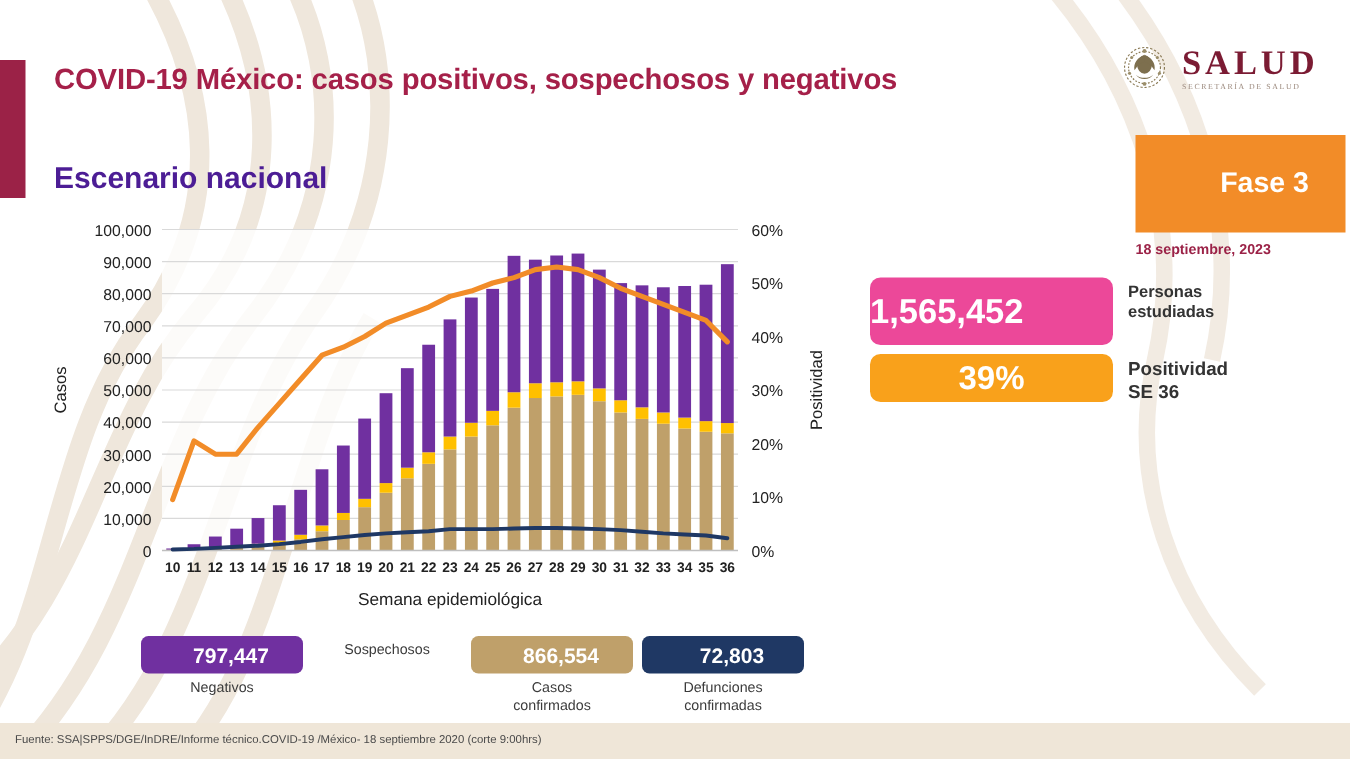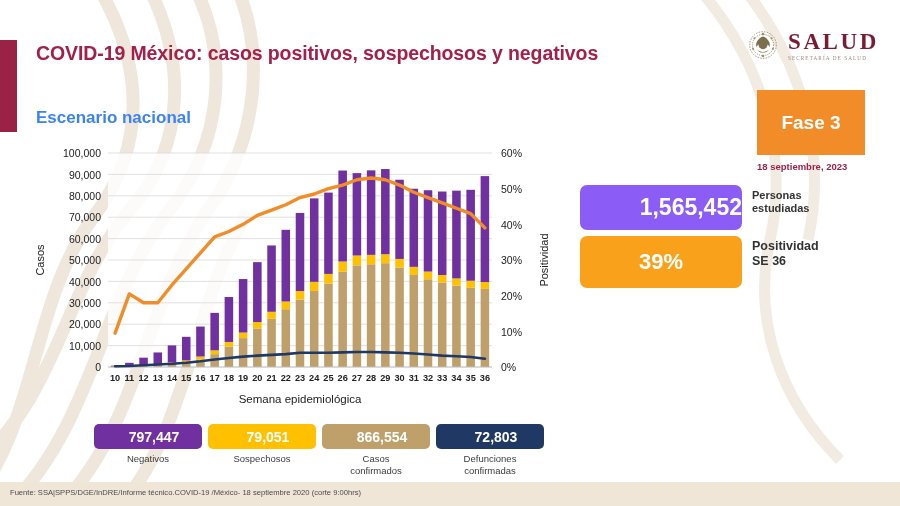--- a/index.html
+++ b/index.html
@@ -7,35 +7,35 @@
     width:900px;height:506px;overflow:hidden;position:relative;
     background:#ffffff;
     font-family:"Liberation Sans", sans-serif;
   }
   
   #watermark{position:absolute;left:0;top:0;width:900px;height:506px;z-index:0;pointer-events:none;}
   
   #accent-bar{position:absolute;left:0;top:40px;width:17px;height:92px;background:#9B2247;z-index:2;}
   
   #page-title{position:absolute;left:36px;top:42px;font-size:19.5px;font-weight:bold;color:#A52049;letter-spacing:-.1px;z-index:3;white-space:nowrap;}
-  #section-subtitle{position:absolute;left:36px;top:108px;font-size:17px;font-weight:bold;color:#3b82f6;z-index:3;white-space:nowrap;}
+  #section-subtitle{position:absolute;left:36px;top:108px;font-size:20px;font-weight:bold;color:#4c1d95;z-index:3;white-space:nowrap;}
   
   #salud-logo{position:absolute;left:744px;top:22px;width:140px;height:46px;z-index:3;display:flex;align-items:center;gap:6px;}
   #salud-seal{width:38px;height:38px;flex:0 0 38px;}
   .salud-text{display:flex;flex-direction:column;justify-content:center;}
   #salud-word{font-size:23px;font-weight:bold;color:#7B1B33;letter-spacing:2.6px;line-height:1;font-family:"Liberation Serif",serif;}
   #salud-sub{font-size:5.2px;color:#9c8a7e;letter-spacing:1.1px;margin-top:2px;font-family:"Liberation Serif",serif;}
   
-  #fase-box{position:absolute;left:757px;top:90px;width:108px;height:65px;background:#F28C28;z-index:3;display:flex;align-items:center;justify-content:center;}
+  #fase-box{position:absolute;left:757px;top:90px;width:108px;height:65px;background:#F28C28;z-index:3;display:flex;align-items:center;justify-content:center;padding-left:32px;}
   #fase-label{font-size:19px;font-weight:bold;color:#ffffff;}
   #fase-date{position:absolute;left:757px;top:161px;width:140px;font-size:9.5px;font-weight:bold;color:#9B2247;z-index:3;white-space:nowrap;}
-  #stat-personas-box{position:absolute;left:580px;top:185px;width:162px;height:45px;background:#8b5cf6;border-radius:7px;z-index:3;display:flex;align-items:center;justify-content:flex-end;}
+  #stat-personas-box{position:absolute;left:580px;top:185px;width:162px;height:45px;background:#ec4899;border-radius:7px;z-index:3;display:flex;align-items:center;justify-content:flex-start;}
   #stat-personas-value{font-size:23px;font-weight:bold;color:#ffffff;}
   #stat-personas-label{position:absolute;left:752px;top:189px;width:140px;font-size:11px;font-weight:bold;color:#333333;line-height:1.22;z-index:3;}
-  #stat-positividad-box{position:absolute;left:580px;top:236px;width:162px;height:52px;background:#F9A11B;border-radius:7px;z-index:3;display:flex;align-items:center;justify-content:center;}
+  #stat-positividad-box{position:absolute;left:580px;top:236px;width:162px;height:32px;background:#F9A11B;border-radius:7px;z-index:3;display:flex;align-items:center;justify-content:center;}
   #stat-positividad-value{font-size:22px;font-weight:bold;color:#ffffff;}
   #stat-positividad-label{position:absolute;left:752px;top:239px;width:140px;font-size:12.5px;font-weight:bold;color:#333333;line-height:1.22;z-index:3;}
   
   #chart-wrap{position:absolute;left:0;top:135px;width:560px;height:275px;z-index:3;}
   #chart-svg{display:block;}
   
   #legend{position:absolute;left:100px;top:424px;width:430px;height:58px;z-index:3;display:flex;gap:18px;}
   .legend-item{width:96px;display:flex;flex-direction:column;align-items:center;}
   .legend-chip{width:96px;height:25px;border-radius:5px;display:flex;align-items:center;justify-content:center;padding-left:12px;}
   .legend-value{font-size:14px;font-weight:bold;color:#ffffff;}
@@ -265,23 +265,20 @@
 </div>
 
 <div id="legend">
     <div class="legend-item">
       <div class="legend-chip" style="background: rgb(112, 48, 160);">
         <span class="legend-value">797,447</span>
       </div>
       <div class="legend-name">Negativos</div>
     </div>
     <div class="legend-item">
-      <div class="legend-chip" style="background: rgb(255, 192, 0);">
-        <span class="legend-value">79,051</span>
-      </div>
       <div class="legend-name">Sospechosos</div>
     </div>
     <div class="legend-item">
       <div class="legend-chip" style="background: rgb(191, 160, 106);">
         <span class="legend-value">866,554</span>
       </div>
       <div class="legend-name">
         <div>Casos</div>
         <div>confirmados</div>
       </div>

